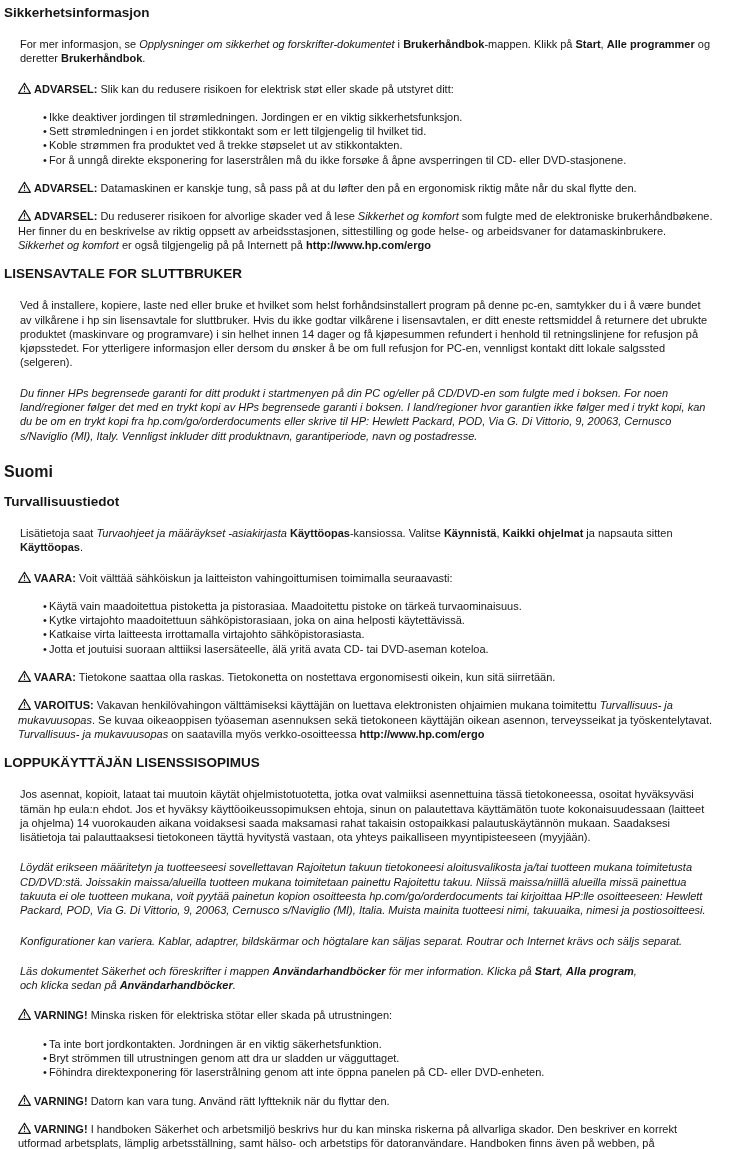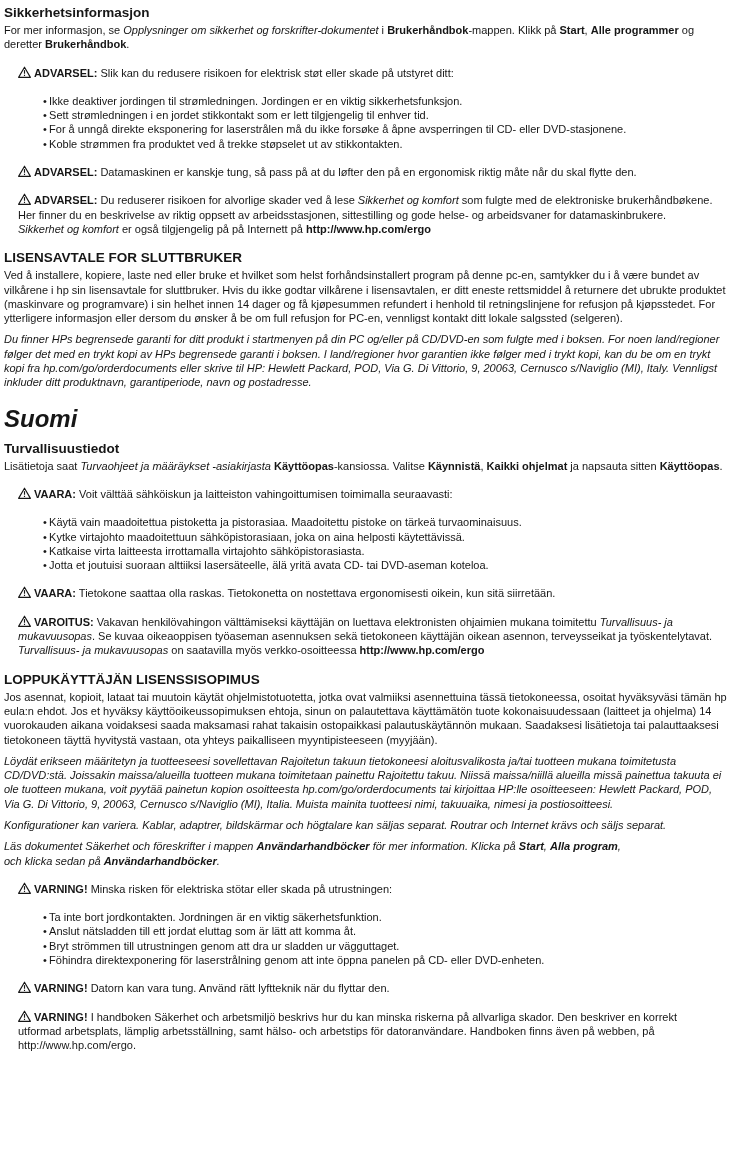--- a/index.html
+++ b/index.html
@@ -1,22 +1,22 @@
 <!DOCTYPE html>
 <html><head>
 <meta charset="utf-8">
 <style>
   html,body{margin:0;padding:0;background:#ffffff;}
   .page{width:731px;height:1149px;overflow:hidden;background:#ffffff;color:#161616;
         font-family:"Liberation Sans","DejaVu Sans",sans-serif;font-size:11px;line-height:14.3px;}
   .doc{padding:4px 4px 0 4px;}
-  .h-lang{font-size:24px;line-height:23px;font-weight:700;margin:17px 0 5px;font-style:italic;}
+  .h-lang{font-size:16px;line-height:23px;font-weight:700;margin:17px 0 5px;}
   .h-section{font-size:13.5px;line-height:16px;font-weight:700;margin:11px 0 2px;}
   .doc>:first-child{margin-top:1px;}
-  .para{margin:0;}
+  .para{margin:16px;}
   .para+.para{margin-top:7px;font-style:italic;}
   .warning{margin:14px;}
   .bullet{padding-left:47px;text-indent:-8px;}
   .b{font-weight:700;}
   .i{font-style:italic;}
   .warn-icon{display:inline-block;width:13px;height:12px;margin-right:3px;vertical-align:-1px;}
   .warn-icon svg{display:block;width:100%;height:100%;}
 </style>
 </head>
 <body>
@@ -25,23 +25,23 @@
   <div class="doc" id="doc">
       <div class="h-section">Sikkerhetsinformasjon</div>
       <div class="para"><span class="">For mer informasjon, se </span><span class="i">Opplysninger om sikkerhet og forskrifter-dokumentet</span><span class=""> i </span><span class="b ">Brukerhåndbok</span><span class="">-mappen. Klikk på </span><span class="b ">Start</span><span class="">, </span><span class="b ">Alle programmer</span><span class=""> og deretter </span><span class="b ">Brukerhåndbok</span><span class="">.</span></div>
       <div class="warning"><span class="warn-icon"><svg viewBox="0 0 24 22" aria-hidden="true">
             <path d="M12 2.1 L22.9 20.9 H1.1 Z" fill="none" stroke="currentColor" stroke-width="2.1" stroke-linejoin="round"></path>
             <rect x="10.95" y="7.6" width="2.1" height="6.6" fill="currentColor"></rect>
             <rect x="10.95" y="16.1" width="2.1" height="2.3" fill="currentColor"></rect>
           </svg></span><span class="b">ADVARSEL:</span> <span class="">Slik kan du redusere risikoen for elektrisk støt eller skade på utstyret ditt:</span></div>
       <div>
         <div class="bullet"><span>•</span> <span class="">Ikke deaktiver jordingen til strømledningen. Jordingen er en viktig sikkerhetsfunksjon.</span></div>
-        <div class="bullet"><span>•</span> <span class="">Sett strømledningen i en jordet stikkontakt som er lett tilgjengelig til enhver tid.</span></div>
+        <div class="bullet"><span>•</span> <span class="">Sett strømledningen i en jordet stikkontakt som er lett tilgjengelig til hvilket tid.</span></div>
+        <div class="bullet"><span>•</span> <span class="">Koble strømmen fra produktet ved å trekke støpselet ut av stikkontakten.</span></div>
         <div class="bullet"><span>•</span> <span class="">For å unngå direkte eksponering for laserstrålen må du ikke forsøke å åpne avsperringen til CD- eller DVD-stasjonene.</span></div>
-        <div class="bullet"><span>•</span> <span class="">Koble strømmen fra produktet ved å trekke støpselet ut av stikkontakten.</span></div>
       </div>
       <div class="warning"><span class="warn-icon"><svg viewBox="0 0 24 22" aria-hidden="true">
             <path d="M12 2.1 L22.9 20.9 H1.1 Z" fill="none" stroke="currentColor" stroke-width="2.1" stroke-linejoin="round"></path>
             <rect x="10.95" y="7.6" width="2.1" height="6.6" fill="currentColor"></rect>
             <rect x="10.95" y="16.1" width="2.1" height="2.3" fill="currentColor"></rect>
           </svg></span><span class="b">ADVARSEL:</span> <span class="">Datamaskinen er kanskje tung, så pass på at du løfter den på en ergonomisk riktig måte når du skal flytte den.</span></div>
       <div class="warning"><span class="warn-icon"><svg viewBox="0 0 24 22" aria-hidden="true">
             <path d="M12 2.1 L22.9 20.9 H1.1 Z" fill="none" stroke="currentColor" stroke-width="2.1" stroke-linejoin="round"></path>
             <rect x="10.95" y="7.6" width="2.1" height="6.6" fill="currentColor"></rect>
             <rect x="10.95" y="16.1" width="2.1" height="2.3" fill="currentColor"></rect>
@@ -78,21 +78,20 @@
       <div class="para"><span class="">Löydät erikseen määritetyn ja tuotteeseesi sovellettavan Rajoitetun takuun tietokoneesi aloitusvalikosta ja/tai tuotteen mukana toimitetusta CD/DVD:stä. Joissakin maissa/alueilla tuotteen mukana toimitetaan painettu Rajoitettu takuu. Niissä maissa/niillä alueilla missä painettua takuuta ei ole tuotteen mukana, voit pyytää painetun kopion osoitteesta hp.com/go/orderdocuments tai kirjoittaa HP:lle osoitteeseen: Hewlett Packard, POD, Via G. Di Vittorio, 9, 20063, Cernusco s/Naviglio (MI), Italia. Muista mainita tuotteesi nimi, takuuaika, nimesi ja postiosoitteesi.</span></div>
       <div class="para"><span class="">Konfigurationer kan variera. Kablar, adaptrer, bildskärmar och högtalare kan säljas separat. Routrar och Internet krävs och säljs separat.</span></div>
       <div class="para"><span class="">Läs dokumentet Säkerhet och föreskrifter i mappen </span><span class="b ">Användarhandböcker</span><span class=""> för mer information. Klicka på </span><span class="b ">Start</span><span class="">, </span><span class="b ">Alla program</span><span class="">,</span><br><span class="">och klicka sedan på </span><span class="b ">Användarhandböcker</span><span class="">.</span></div>
       <div class="warning"><span class="warn-icon"><svg viewBox="0 0 24 22" aria-hidden="true">
             <path d="M12 2.1 L22.9 20.9 H1.1 Z" fill="none" stroke="currentColor" stroke-width="2.1" stroke-linejoin="round"></path>
             <rect x="10.95" y="7.6" width="2.1" height="6.6" fill="currentColor"></rect>
             <rect x="10.95" y="16.1" width="2.1" height="2.3" fill="currentColor"></rect>
           </svg></span><span class="b">VARNING!</span> <span class="">Minska risken för elektriska stötar eller skada på utrustningen:</span></div>
       <div>
         <div class="bullet"><span>•</span> <span class="">Ta inte bort jordkontakten. Jordningen är en viktig säkerhetsfunktion.</span></div>
-        <div class="bullet"><span>•</span> <span class="">Anslut nätsladden till ett jordat eluttag som är lätt att komma åt.</span></div>
         <div class="bullet"><span>•</span> <span class="">Bryt strömmen till utrustningen genom att dra ur sladden ur vägguttaget.</span></div>
         <div class="bullet"><span>•</span> <span class="">Föhindra direktexponering för laserstrålning genom att inte öppna panelen på CD- eller DVD-enheten.</span></div>
       </div>
       <div class="warning"><span class="warn-icon"><svg viewBox="0 0 24 22" aria-hidden="true">
             <path d="M12 2.1 L22.9 20.9 H1.1 Z" fill="none" stroke="currentColor" stroke-width="2.1" stroke-linejoin="round"></path>
             <rect x="10.95" y="7.6" width="2.1" height="6.6" fill="currentColor"></rect>
             <rect x="10.95" y="16.1" width="2.1" height="2.3" fill="currentColor"></rect>
           </svg></span><span class="b">VARNING!</span> <span class="">Datorn kan vara tung. Använd rätt lyftteknik när du flyttar den.</span></div>
       <div class="warning"><span class="warn-icon"><svg viewBox="0 0 24 22" aria-hidden="true">
             <path d="M12 2.1 L22.9 20.9 H1.1 Z" fill="none" stroke="currentColor" stroke-width="2.1" stroke-linejoin="round"></path>

